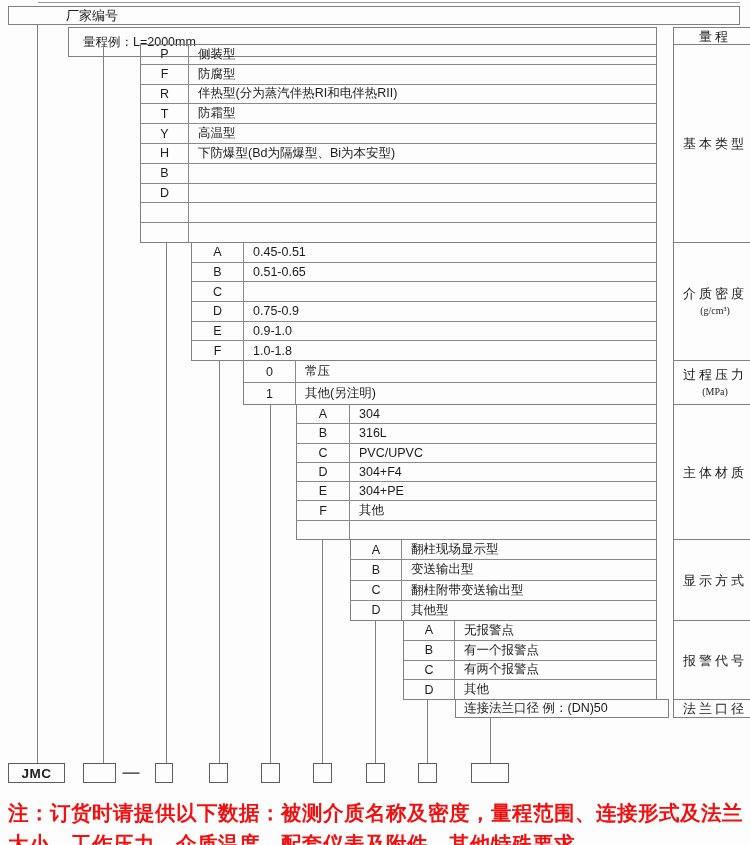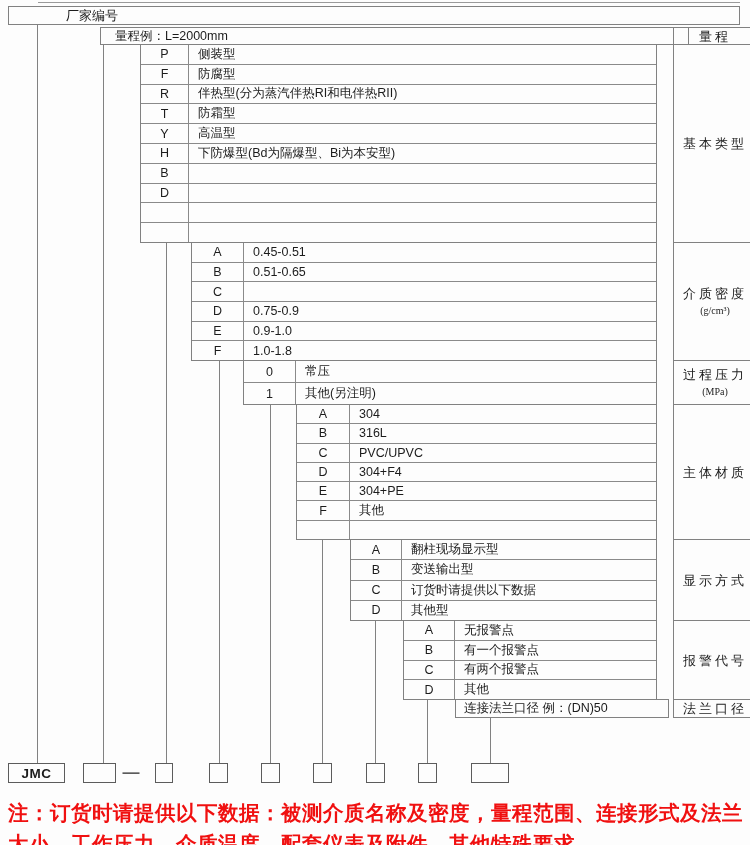--- a/index.html
+++ b/index.html
@@ -38,21 +38,21 @@
 <body>
 
 <div id="canvas">
 
   <div class="abs hairline" style="left:38px;top:2px;width:702px;"></div>
 
   <div class="abs obox factory-box" style="left:8px;top:6px;width:732px;height:19px;">
     <span>厂家编号</span>
   </div>
 
-  <div class="abs obox range-box" style="left:68px;top:27px;width:589px;height:18px;margin-left:32px;">
+  <div class="abs obox range-box" style="left:68px;top:27px;width:589px;height:30px;">
     <span>量程例：L=2000mm</span>
   </div>
 
   <div id="gen">
       <div class="abs sec" style="left:140px;top:44px;width:517px;height:199px;">
         <div class="sec-row">
           <div class="code-cell" style="width:47px;">P</div>
           <div class="desc-cell">侧装型</div>
         </div>
         <div class="sec-row">
@@ -159,21 +159,21 @@
         <div class="sec-row">
           <div class="code-cell" style="width:50px;">A</div>
           <div class="desc-cell">翻柱现场显示型</div>
         </div>
         <div class="sec-row">
           <div class="code-cell" style="width:50px;">B</div>
           <div class="desc-cell">变送输出型</div>
         </div>
         <div class="sec-row">
           <div class="code-cell" style="width:50px;">C</div>
-          <div class="desc-cell">订货时请提供以下数据</div>
+          <div class="desc-cell">翻柱附带变送输出型</div>
         </div>
         <div class="sec-row">
           <div class="code-cell" style="width:50px;">D</div>
           <div class="desc-cell">其他型</div>
         </div>
       </div>
       <div class="abs sec" style="left:403px;top:620px;width:254px;height:80px;">
         <div class="sec-row">
           <div class="code-cell" style="width:50px;">A</div>
           <div class="desc-cell">无报警点</div>

